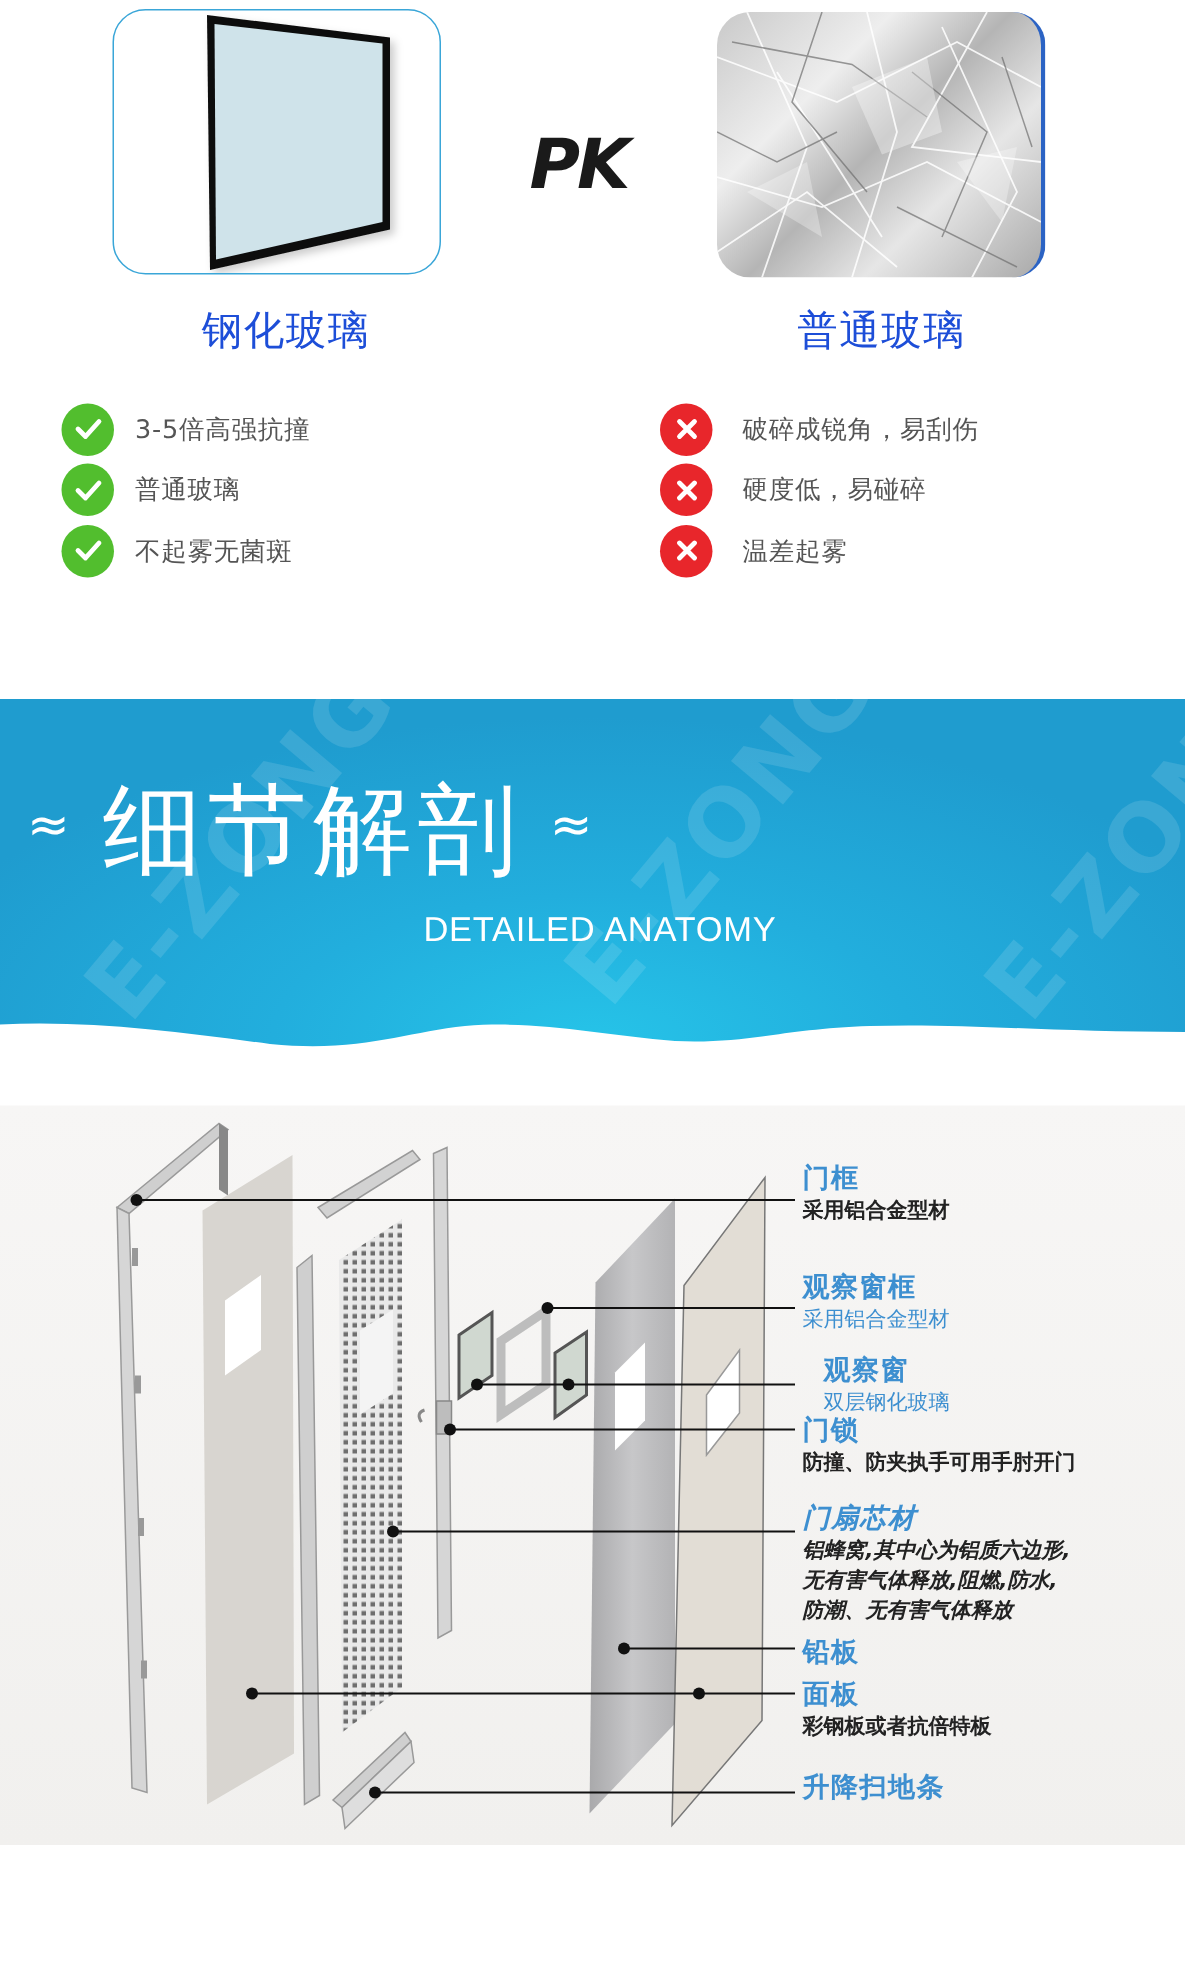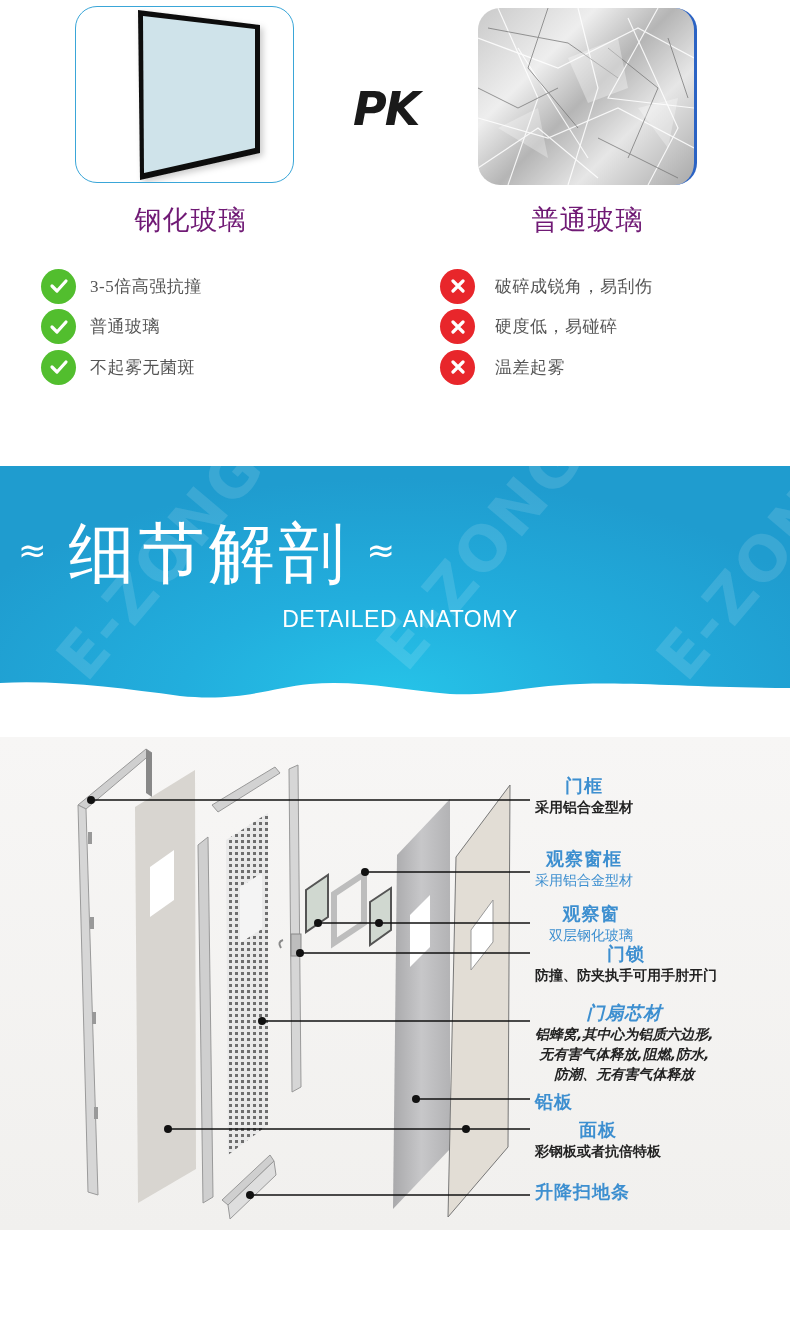--- a/index.html
+++ b/index.html
@@ -20,37 +20,37 @@
     border-right: 3px solid #2b63c4;
   }
   .card-normal svg, .card-tempered svg { position: absolute; left: 0; top: 0; }
 
   .pk-logo {
     position: absolute; left: 353px; top: 84px; width: 80px; height: 50px;
     font-family: "DejaVu Sans", sans-serif; font-weight: bold; font-style: italic;
     font-size: 46px; color: #1a1a1a; letter-spacing: -2px; line-height: 50px;
   }
   .cmp-title {
-    position: absolute; top: 202px; font-size: 27px; color: #701a75;
+    position: absolute; top: 202px; font-size: 27px; color: #1d4ed8;
     text-align: center; width: 219px; letter-spacing: 1px;
   }
   .title-left { left: 81px; }
   .title-right { left: 478px; }
 
   .feat-list { position: absolute; list-style: none; }
   .feat-left { left: 41px; top: 266px; }
   .feat-right { left: 440px; top: 266px; }
   .feat-item { display: flex; align-items: center; height: 40.5px; }
   .feat-icon {
     width: 35px; height: 35px; border-radius: 50%; flex: 0 0 35px;
     display: flex; align-items: center; justify-content: center;
   }
   .icon-ok { background: #52be2e; }
   .icon-no { background: #e8262b; }
-  .feat-text { font-size: 17px; color: #555555; margin-left: 14px; letter-spacing: 0.5px; font-family: Liberation Serif, serif; }
+  .feat-text { font-size: 17px; color: #555555; margin-left: 14px; letter-spacing: 0.5px; }
   .feat-right .feat-text { margin-left: 20px; }
 
   
   .banner {
     position: absolute; left: 0; top: 466px; width: 790px; height: 240px;
     background: radial-gradient(ellipse 60% 90% at 50% 95%, #26c3e8 0%, #22aedd 45%, #1f9ccf 100%);
     overflow: hidden;
   }
   .wm {
     position: absolute; font-family: "DejaVu Sans", sans-serif; font-weight: bold;
@@ -70,21 +70,21 @@
   }
   .banner-wave { position: absolute; left: 0; bottom: 0; }
 
   
   .diagram {
     position: absolute; left: 0; top: 737px; width: 790px; height: 493px;
     background: linear-gradient(180deg, #f7f6f5 0%, #f1f0ee 100%);
   }
   .diagram svg.art { position: absolute; left: 0; top: 0; }
   .label {
-    position: absolute; left: 535px; text-align: center;
+    position: absolute; left: 535px;
   }
   .label-title { font-size: 18px; font-weight: bold; color: #3d8fd0; line-height: 22px; letter-spacing: 1px; }
   .label-desc { font-size: 14px; color: #222222; line-height: 20px; font-weight: bold; }
   .label-desc.blue { color: #3d8fd0; font-weight: normal; }
 </style>
 </head>
 <body>
 
 <div class="cmp-card card-tempered">
   <svg width="219" height="177" viewBox="0 0 219 177">

